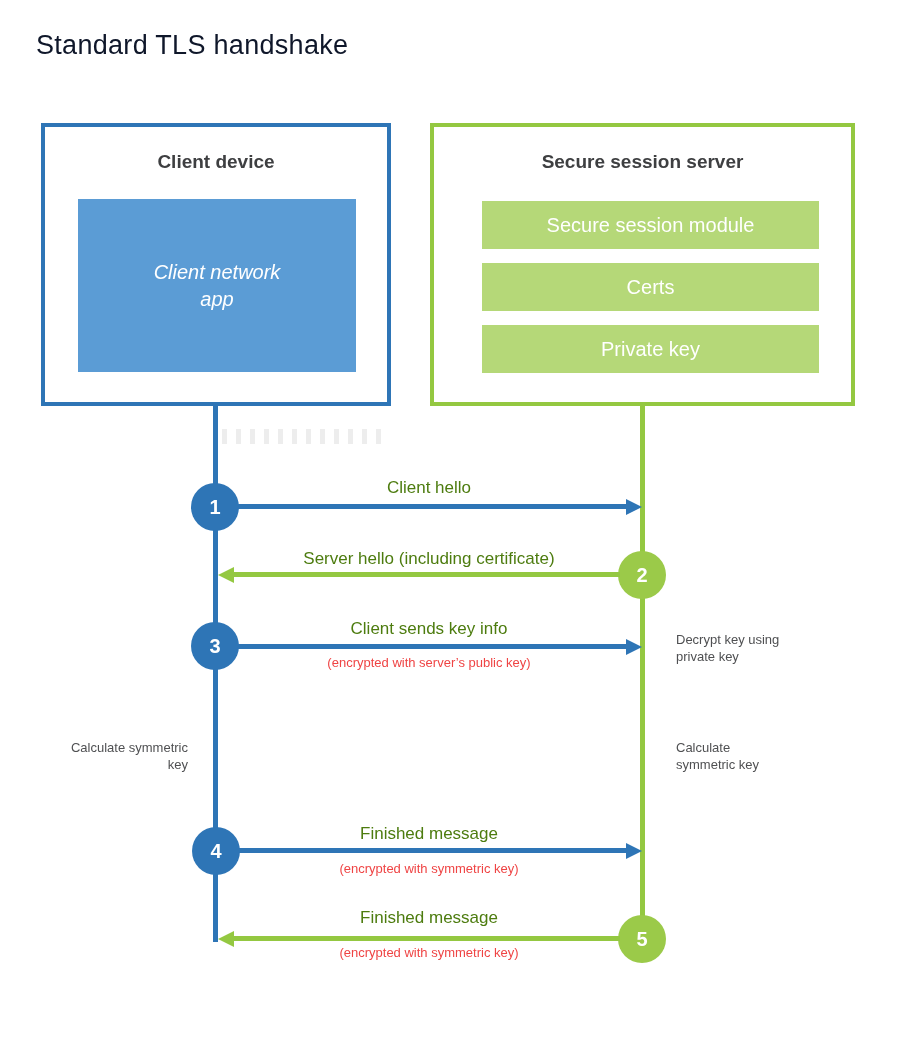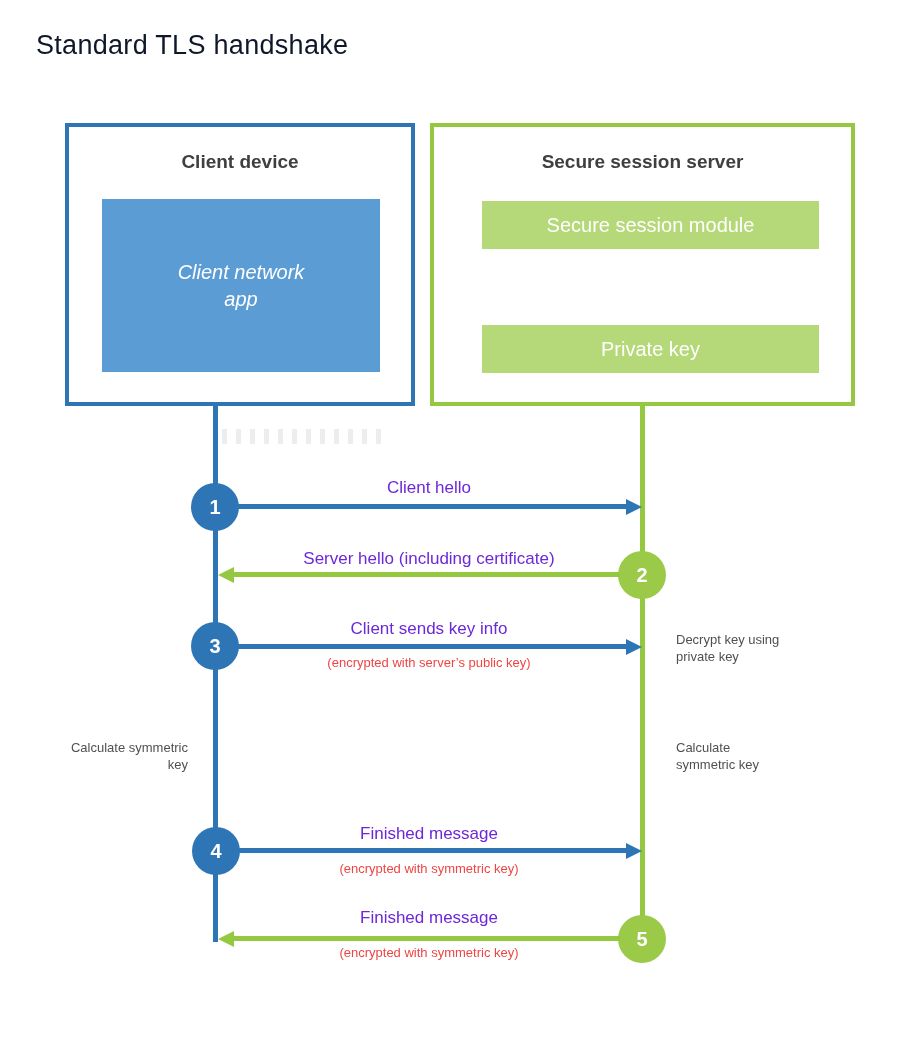--- a/index.html
+++ b/index.html
@@ -6,21 +6,21 @@
   .canvas{
     position:relative;width:900px;height:1058px;background:#ffffff;overflow:hidden;
     font-family:"Liberation Sans","DejaVu Sans",sans-serif;
   }
   .page-title{
     position:absolute;left:36px;top:30px;margin:0;
     font-size:27px;font-weight:300;letter-spacing:.3px;color:#0f172a;
   }
   
   .box{position:absolute;top:123px;height:283px;background:#ffffff;box-sizing:border-box;}
-  .box.client{left:41px;width:350px;border:4px solid #2e75b6;margin-left:24px;}
+  .box.client{left:41px;width:350px;border:4px solid #2e75b6;}
   .box.server{left:430px;width:425px;border:4px solid #94c841;}
   .box-header{
     position:absolute;left:0;right:0;top:24px;text-align:center;
     font-size:19px;font-weight:bold;color:#3e3f41;
   }
   .client-app{
     position:absolute;left:33px;top:72px;width:278px;height:173px;
     background:#5b9cd5;color:#ffffff;font-size:20px;line-height:1.35;
     display:flex;align-items:center;justify-content:center;text-align:center;font-style:italic;
   }
@@ -65,21 +65,21 @@
   .arrow.blue.right .head{border-left:16px solid #2e75b6;}
   .arrow.green .shaft{background:#94c841;}
   .arrow.green.left .head{border-right:16px solid #94c841;}
   .a1{left:236px;top:499px;width:406px;}
   .a2{left:218px;top:567px;width:402px;}
   .a3{left:236px;top:639px;width:406px;}
   .a4{left:236px;top:843px;width:406px;}
   .a5{left:218px;top:931px;width:402px;}
   
   .msg,.submsg{position:absolute;left:216px;width:426px;text-align:center;}
-  .msg{font-size:17px;color:#6d28d9;}
+  .msg{font-size:17px;color:#4d7c0f;}
   .submsg{font-size:13px;color:#ef4444;}
   .l1{top:478px;}
   .l2{top:549px;}
   .l3{top:619px;}  .s3{top:655px;}
   .l4{top:824px;}  .s4{top:861px;}
   .l5{top:908px;}  .s5{top:945px;}
   
   .note{position:absolute;font-size:13px;line-height:1.32;color:#4f5052;}
   .note.decrypt{left:676px;top:631px;width:135px;text-align:left;}
   .note.calc-left{left:60px;top:739px;width:128px;text-align:right;}
@@ -95,20 +95,21 @@
   <div class="box client">
     <div class="box-header">Client device</div>
     <div class="client-app">
       <div class="wrap">Client network app</div>
     </div>
   </div>
 
   <div class="box server">
     <div class="box-header">Secure session server</div>
     <div class="server-bar b0">Secure session module</div>
+    <div class="server-bar b1">Certs</div>
     <div class="server-bar b2">Private key</div>
   </div>
 
   <div class="vline blue"></div>
   <div class="vline green"></div>
   <div class="ghost-dashes"></div>
 
   <div class="circle blue c1">
       <span>1</span>
     </div>

